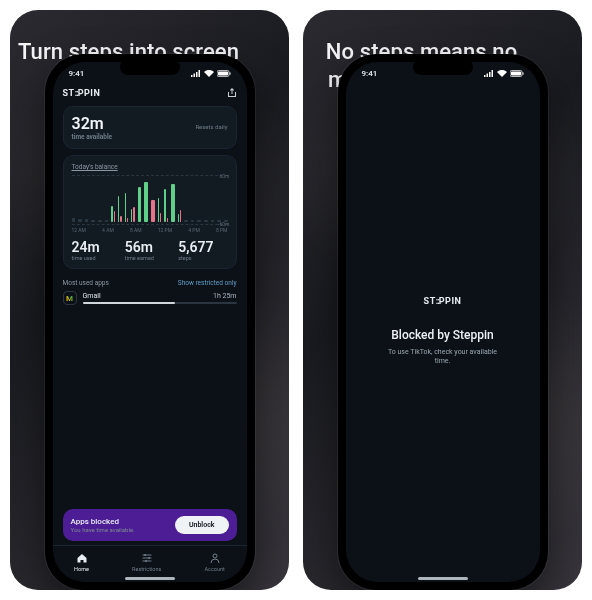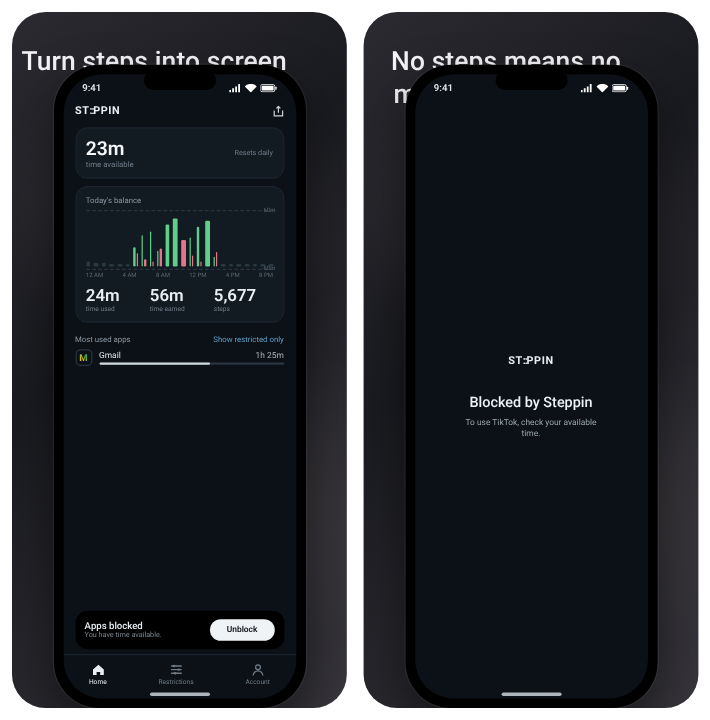--- a/index.html
+++ b/index.html
@@ -106,23 +106,23 @@
   }
   .card {
     background: #121a22;
     border: 1px solid #1a2530;
     border-radius: 10px;
     padding: 7px 8px;
     margin-bottom: 6px;
   }
   .card-row { display: flex; justify-content: space-between; align-items: baseline; }
   .big { font-size: 16px; font-weight: 600; color: #f2f6f9; }
-  .sub { font-size: 6.5px; color: #6f7d88; }
+  .sub { font-size: 6.5px; color: #6f7d88; font-weight: bold; }
   .resets { font-size: 6px; color: #6f7d88; }
-  .section-title { font-size: 6.5px; color: #8b97a2; margin-bottom: 4px; }
+  .section-title { font-size: 6.5px; color: #8b97a2; margin-bottom: 4px; text-decoration: underline; }
   .chart {
     height: 50px;
     display: flex;
     align-items: flex-end;
     gap: 3px;
     padding: 2px 0;
     border-top: 1px dashed #2a3540;
     border-bottom: 1px dashed #2a3540;
     margin-bottom: 2px;
     position: relative;
@@ -156,21 +156,21 @@
     background-clip: text;
     color: transparent;
     position: relative;
   }
   .app-icon::before { content:""; position:absolute; inset:0; background:#fff; border-radius:3px; z-index:-1; }
   .app-info { flex: 1; }
   .app-info .bar-track { height: 2px; background: #2a3540; border-radius: 1px; margin-top: 2px; }
   .app-info .bar-fill { height: 100%; width: 60%; background: #cfd7dd; border-radius: 1px; }
   .app-time { font-size: 7px; color: #a9b4bd; }
   .banner {
-    background: #000000;
+    background: #4c1d95;
     border-radius: 10px;
     padding: 7px 8px;
     display: flex;
     justify-content: space-between;
     align-items: center;
     margin-top: auto;
     margin-bottom: 4px;
   }
   .banner-l .t { font-size: 8px; color: #e9eef2; font-weight: 500; }
   .banner-l .s { font-size: 6px; color: #7d8993; }
@@ -237,21 +237,21 @@
         <span class="brand">ST<span class="colon">::</span>PPIN</span>
         <svg width="10" height="10" viewBox="0 0 10 10">
             <path d="M5 0l2 2-0.7 0.7L5.5 1.9V6h-1V1.9L3.7 2.7 3 2zM1 4h1v4h6V4h1v5H1z" fill="#c9d1d8"></path>
           </svg>
       </div>
 
 
       <div class="card">
         <div class="card-row">
           <div>
-            <div class="big">23m</div>
+            <div class="big">32m</div>
             <div class="sub">time available</div>
           </div>
           <div class="resets">Resets daily</div>
         </div>
       </div>
 
       <div class="card">
         <div class="section-title">Today's balance</div>
         <div class="chart">
           <span class="ylabel-top">60m</span>

